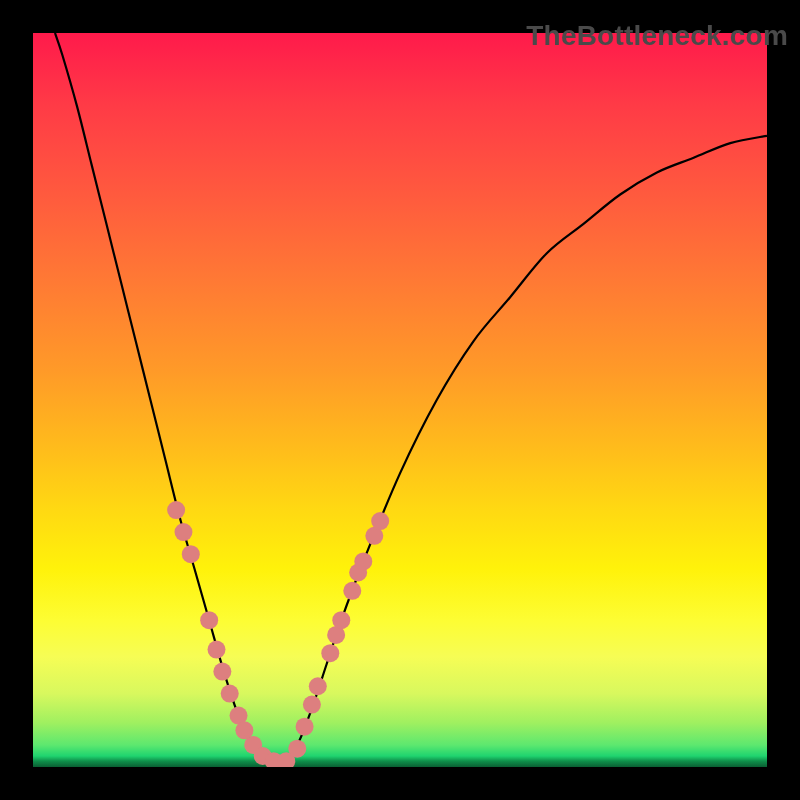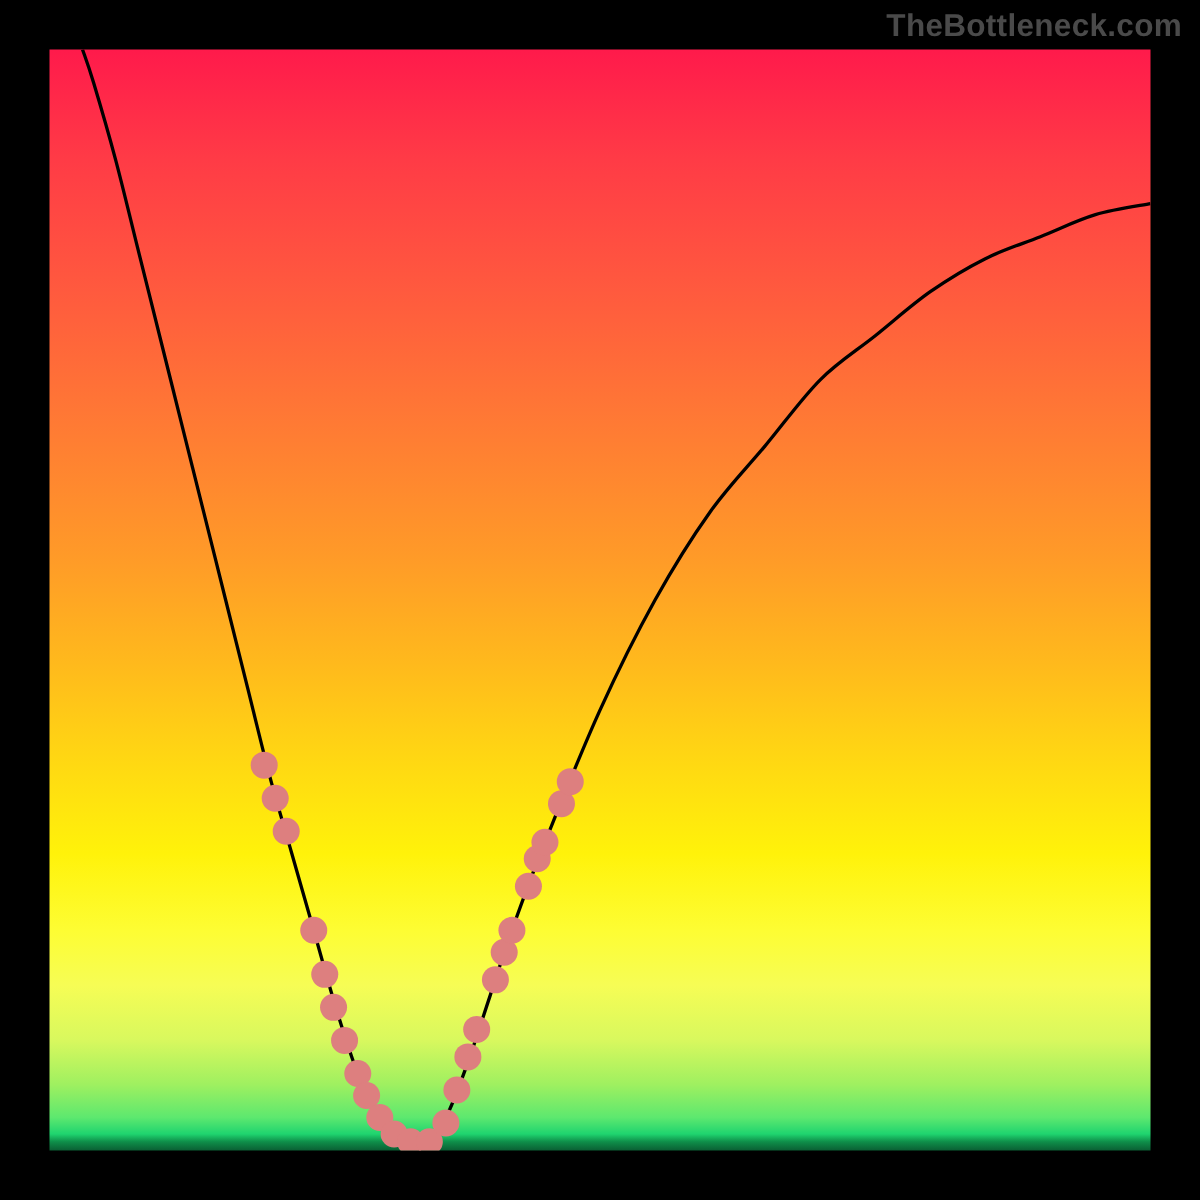--- a/index.html
+++ b/index.html
@@ -33,24 +33,24 @@
       #d8f85e 90%,
       #9ff060 94%,
       #5de86f 97%,
       #1fd46f 98.5%,
       #0f8f4a 99.2%,
       #0a5f33 100%
     );
   }
   .watermark {
     position: absolute;
-    top: 6px;
+    top: 20px;
     right: 12px;
     color: #4a4a4a;
-    font-size: 21px;
+    font-size: 28px;
     font-weight: 600;
     letter-spacing: 0.2px;
     user-select: none;
   }
   svg.curve {
     position: absolute;
     left: 0;
     top: 0;
     width: 734px;
     height: 734px;

